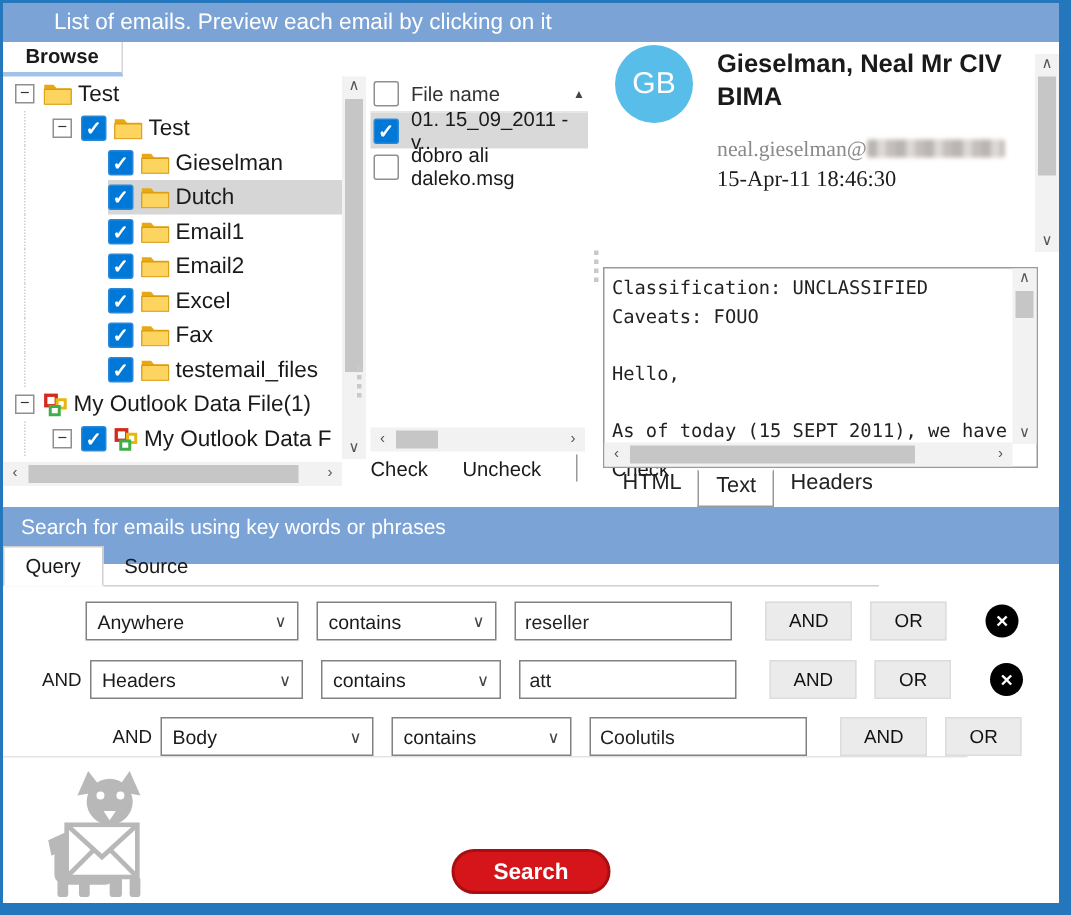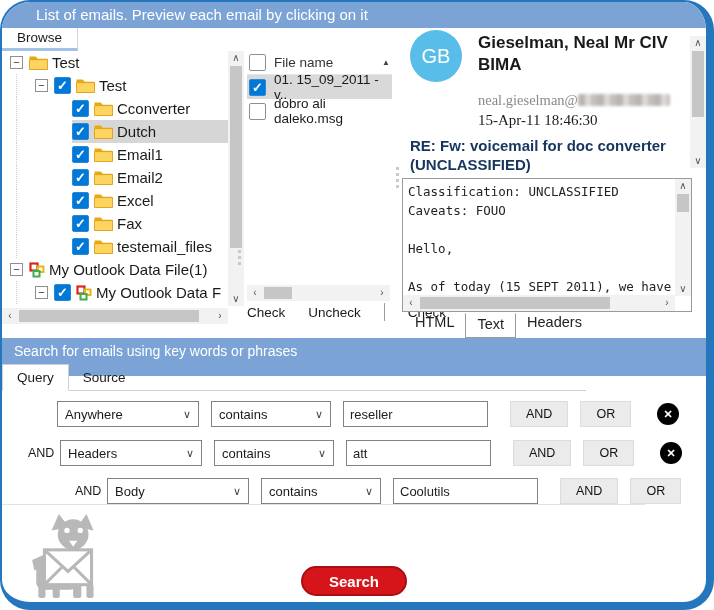--- a/index.html
+++ b/index.html
@@ -1,27 +1,27 @@
 <!DOCTYPE html>
 <html style="--c-titlebar: #7ba3d6; --c-border: #2577bd; --c-checkbox: #0078d7; --c-selection: #d6d6d6; --c-button: #d6151b; --c-avatar: #58bde8; --c-subject: #17365d;"><head>
 <meta charset="utf-8">
 <style>
   html,body{margin:0;padding:0;background:#fff;}
   #app{position:relative;width:714px;height:610px;box-sizing:border-box;
        border-style:solid;border-color:var(--c-border,#2577bd);
        border-width:2px 8px 8px 2px;background:#fff;overflow:hidden;
-       font-family:"Liberation Sans",sans-serif;color:#1a1a1a;border-radius:30px;}
+       font-family:"Liberation Sans",sans-serif;color:#1a1a1a;}
   
   .titlebar{position:absolute;left:0;top:0;width:704px;height:26px;background:var(--c-titlebar,#7ba3d6);
             color:#fff;font-size:15px;line-height:26px;padding-left:34px;box-sizing:border-box;white-space:nowrap;}
   .search-header{position:absolute;left:0;top:336px;width:704px;height:38px;background:var(--c-titlebar,#7ba3d6);
             color:#fff;font-size:14px;line-height:26px;padding-left:12px;box-sizing:border-box;}
   
   .browse-tab{position:absolute;left:0;top:26px;height:23px;padding:0 15px;background:#fff;
-            border-right:1px solid #d6d6d6;border-bottom:3px solid #a3c2e7;font-weight:normal;
+            border-right:1px solid #d6d6d6;border-bottom:3px solid #a3c2e7;font-weight:bold;
             font-size:13.5px;line-height:20px;box-sizing:border-box;}
   
   .tree{position:absolute;left:0;top:49px;width:226px;height:255px;overflow:hidden;padding-left:8px;box-sizing:border-box;}
   .trow{height:23px;display:flex;align-items:center;font-size:15px;white-space:nowrap;}
   .tindent{flex:none;height:100%;border-left:1px dotted #cfcfcf;margin-left:6px;}
   .tindent.lv0{border-left:none;margin-left:0;}
   .expander{flex:none;width:13px;height:13px;box-sizing:border-box;border:1px solid #8f8f8f;background:#fff;
             font-size:11px;line-height:10px;text-align:center;color:#333;margin-right:6px;}
   .expander.ghost{visibility:hidden;}
   .rowbody{flex:1;display:flex;align-items:center;height:23px;}
@@ -138,21 +138,21 @@
         <span class="tindent" style="width: 36px;"></span>
         <span class="expander ghost"></span>
         <span class="rowbody">
           <span class="cb on">✓</span>
           <span class="ticon">
             <svg width="19" height="15" viewBox="0 0 19 15">
               <path d="M0.5 1.5 h6.2 l2 2.3 h9.8 v10.7 h-18 z" fill="#e9a812"></path>
               <path d="M0.5 4.6 h18 v9.9 h-18 z" fill="#fcd45f" stroke="#d99b10" stroke-width="0.8"></path>
             </svg>
           </span>
-          <span class="tlabel">Cconverter</span>
+          <span class="tlabel">Gieselman</span>
         </span>
       </div>
       <div class="trow selected">
         <span class="tindent" style="width: 36px;"></span>
         <span class="expander ghost"></span>
         <span class="rowbody">
           <span class="cb on">✓</span>
           <span class="ticon">
             <svg width="19" height="15" viewBox="0 0 19 15">
               <path d="M0.5 1.5 h6.2 l2 2.3 h9.8 v10.7 h-18 z" fill="#e9a812"></path>
@@ -322,21 +322,20 @@
       <i></i>
       <i></i>
     </div>
 
   <div class="avatar">GB</div>
   <div class="sender">Gieselman, Neal Mr CIV BIMA</div>
   <div class="email">
     <span>neal.gieselman@</span><span class="redact"></span>
   </div>
   <div class="date">15-Apr-11 18:46:30</div>
-  <div class="subject">RE: Fw: voicemail for doc converter (UNCLASSIFIED)</div>
 
   <div class="vscroll" style="left:688px;top:34px;height:132px;">
     <span class="sarrow">∧</span>
     <span class="sthumb" style="height:66px;"></span>
     <span class="spacer"></span>
     <span class="sarrow">∨</span>
   </div>
 
   <div class="bodybox">
     <div class="bodytext" id="body-lines">Classification: UNCLASSIFIED

